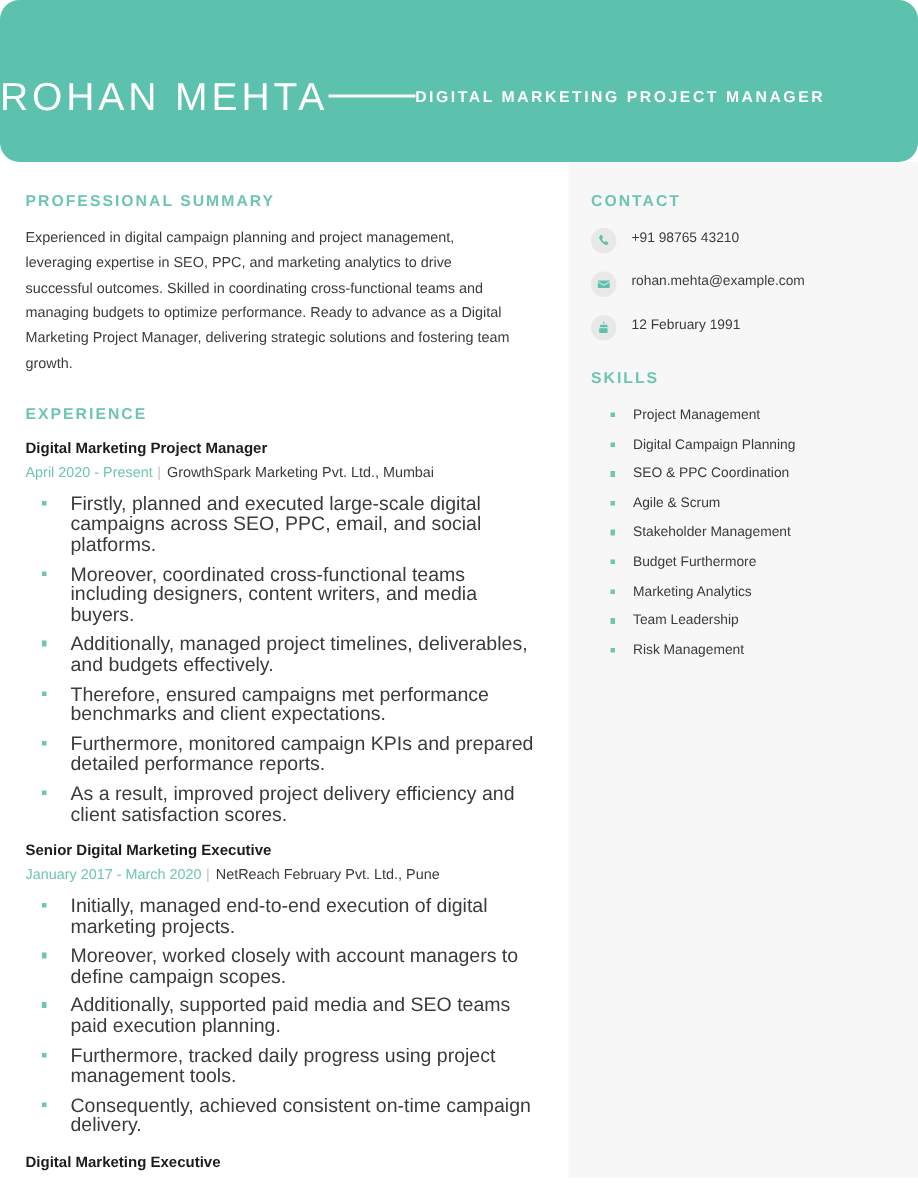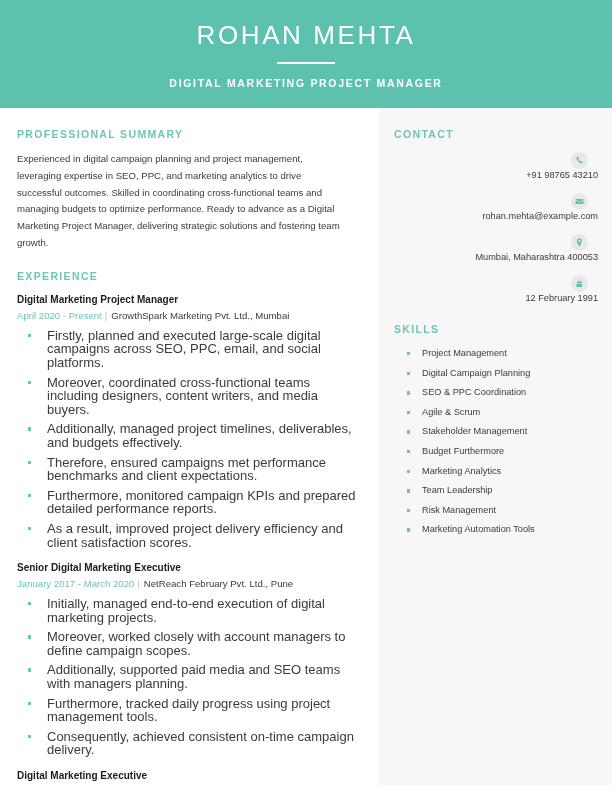--- a/index.html
+++ b/index.html
@@ -26,24 +26,25 @@
   
   .header {
     position: absolute;
     left: 0;
     top: 0;
     width: 612px;
     height: 108px;
     background: #5cc1ad;
     box-sizing: border-box;
     display: flex;
-    flex-direction: column;
+    flex-direction: row;
     align-items: center;
     justify-content: flex-start;
     padding-top: 21px;
+    border-radius: 13px;
   }
   .full-name {
     color: #ffffff;
     font-size: 26px;
     font-weight: 400;
     letter-spacing: 2.6px;
     line-height: 1.1;
     white-space: nowrap;
   }
   .name-divider {
@@ -156,24 +157,23 @@
   }
 
   
   ul.contact-list {
     list-style: none;
     margin: 0;
     padding: 0;
   }
   ul.contact-list li {
     display: flex;
-    align-items: flex-end;
+    align-items: flex-start;
     margin-bottom: 11px;
     min-height: 18px;
-    flex-direction: column;
   }
   .ic-badge {
     flex: 0 0 auto;
     width: 17px;
     height: 17px;
     border-radius: 50%;
     background: #e8e8e9;
     display: flex;
     align-items: center;
     justify-content: center;
@@ -243,21 +243,21 @@
               <li>Furthermore, monitored campaign KPIs and prepared detailed performance reports.</li>
               <li>As a result, improved project delivery efficiency and client satisfaction scores.</li>
             </ul>
           </div>
           <div class="exp-entry">
             <div class="exp-title">Senior Digital Marketing Executive</div>
             <div class="exp-meta"><span class="exp-date">January 2017 - March 2020</span><span class="exp-sep">|</span><span class="exp-company">NetReach February Pvt. Ltd., Pune</span></div>
             <ul class="bullets">
               <li>Initially, managed end-to-end execution of digital marketing projects.</li>
               <li>Moreover, worked closely with account managers to define campaign scopes.</li>
-              <li>Additionally, supported paid media and SEO teams with managers planning.</li>
+              <li>Additionally, supported paid media and SEO teams paid execution planning.</li>
               <li>Furthermore, tracked daily progress using project management tools.</li>
               <li>Consequently, achieved consistent on-time campaign delivery.</li>
             </ul>
           </div>
           <div class="exp-entry">
             <div class="exp-title">Digital Marketing Executive</div>
           </div>
         </div>
     </div>
 
@@ -280,47 +280,38 @@
             <span class="ic-badge">
               <svg width="9" height="9" viewBox="0 0 16 16">
                 <path fill="#5cc1ad" d="M1.5 3.5h13c.3 0 .5.2.5.5v.3L8 8.7 1 4.3V4c0-.3.2-.5.5-.5zM1 5.6l6.7 4.2c.2.1.4.1.6 0L15 5.6V12c0 .3-.2.5-.5.5h-13c-.3 0-.5-.2-.5-.5V5.6z"></path>
               </svg>
             </span>
             <span class="contact-text">rohan.mehta@example.com</span>
           </li>
           <li>
             <span class="ic-badge">
               <svg width="9" height="9" viewBox="0 0 16 16">
-                <path fill="#5cc1ad" d="M8 .8C5.4.8 3.3 2.9 3.3 5.5c0 3.4 4 9.2 4.2 9.4.1.2.4.2.5 0 .2-.2 4.2-6 4.2-9.4C12.7 2.9 10.6.8 8 .8zm0 6.6a1.9 1.9 0 1 1 0-3.8 1.9 1.9 0 0 1 0 3.8z"></path>
-              </svg>
-            </span>
-            <span class="contact-text">Mumbai, Maharashtra 400053</span>
-          </li>
-          <li>
-            <span class="ic-badge">
-              <svg width="9" height="9" viewBox="0 0 16 16">
                 <path fill="#5cc1ad" d="M8 .6c.4.5.9 1.1.9 1.7 0 .5-.4.9-.9.9s-.9-.4-.9-.9c0-.6.5-1.2.9-1.7zM5.2 4.3h5.6c1 0 1.8.8 1.8 1.8v1.1c-.5.4-1.1.6-1.6.3-.7-.4-1.3-.4-2 0-.6.4-1.4.4-2 0-.7-.4-1.3-.4-2 0-.5.3-1.1.1-1.6-.3V6.1c0-1 .8-1.8 1.8-1.8zM2.6 8.6c.7.3 1.5.2 2.1-.2.6-.3 1.1-.3 1.7 0 .7.5 1.6.5 2.3 0 .6-.3 1.1-.3 1.7 0 .6.4 1.4.5 2.1.2v4.6c0 .5-.4.9-.9.9H3.5c-.5 0-.9-.4-.9-.9V8.6z"></path>
               </svg>
             </span>
             <span class="contact-text">12 February 1991</span>
           </li>
         </ul>
     </div>
 
     <div class="sec-block">
       <div class="sec-head side">SKILLS</div>
       <ul class="skills-list" id="skills-items">
           <li>Project Management</li>
           <li>Digital Campaign Planning</li>
           <li>SEO &amp; PPC Coordination</li>
           <li>Agile &amp; Scrum</li>
           <li>Stakeholder Management</li>
           <li>Budget Furthermore</li>
           <li>Marketing Analytics</li>
           <li>Team Leadership</li>
           <li>Risk Management</li>
-          <li>Marketing Automation Tools</li>
         </ul>
     </div>
 
   </div>
 
 </div>
 
 </body></html>

